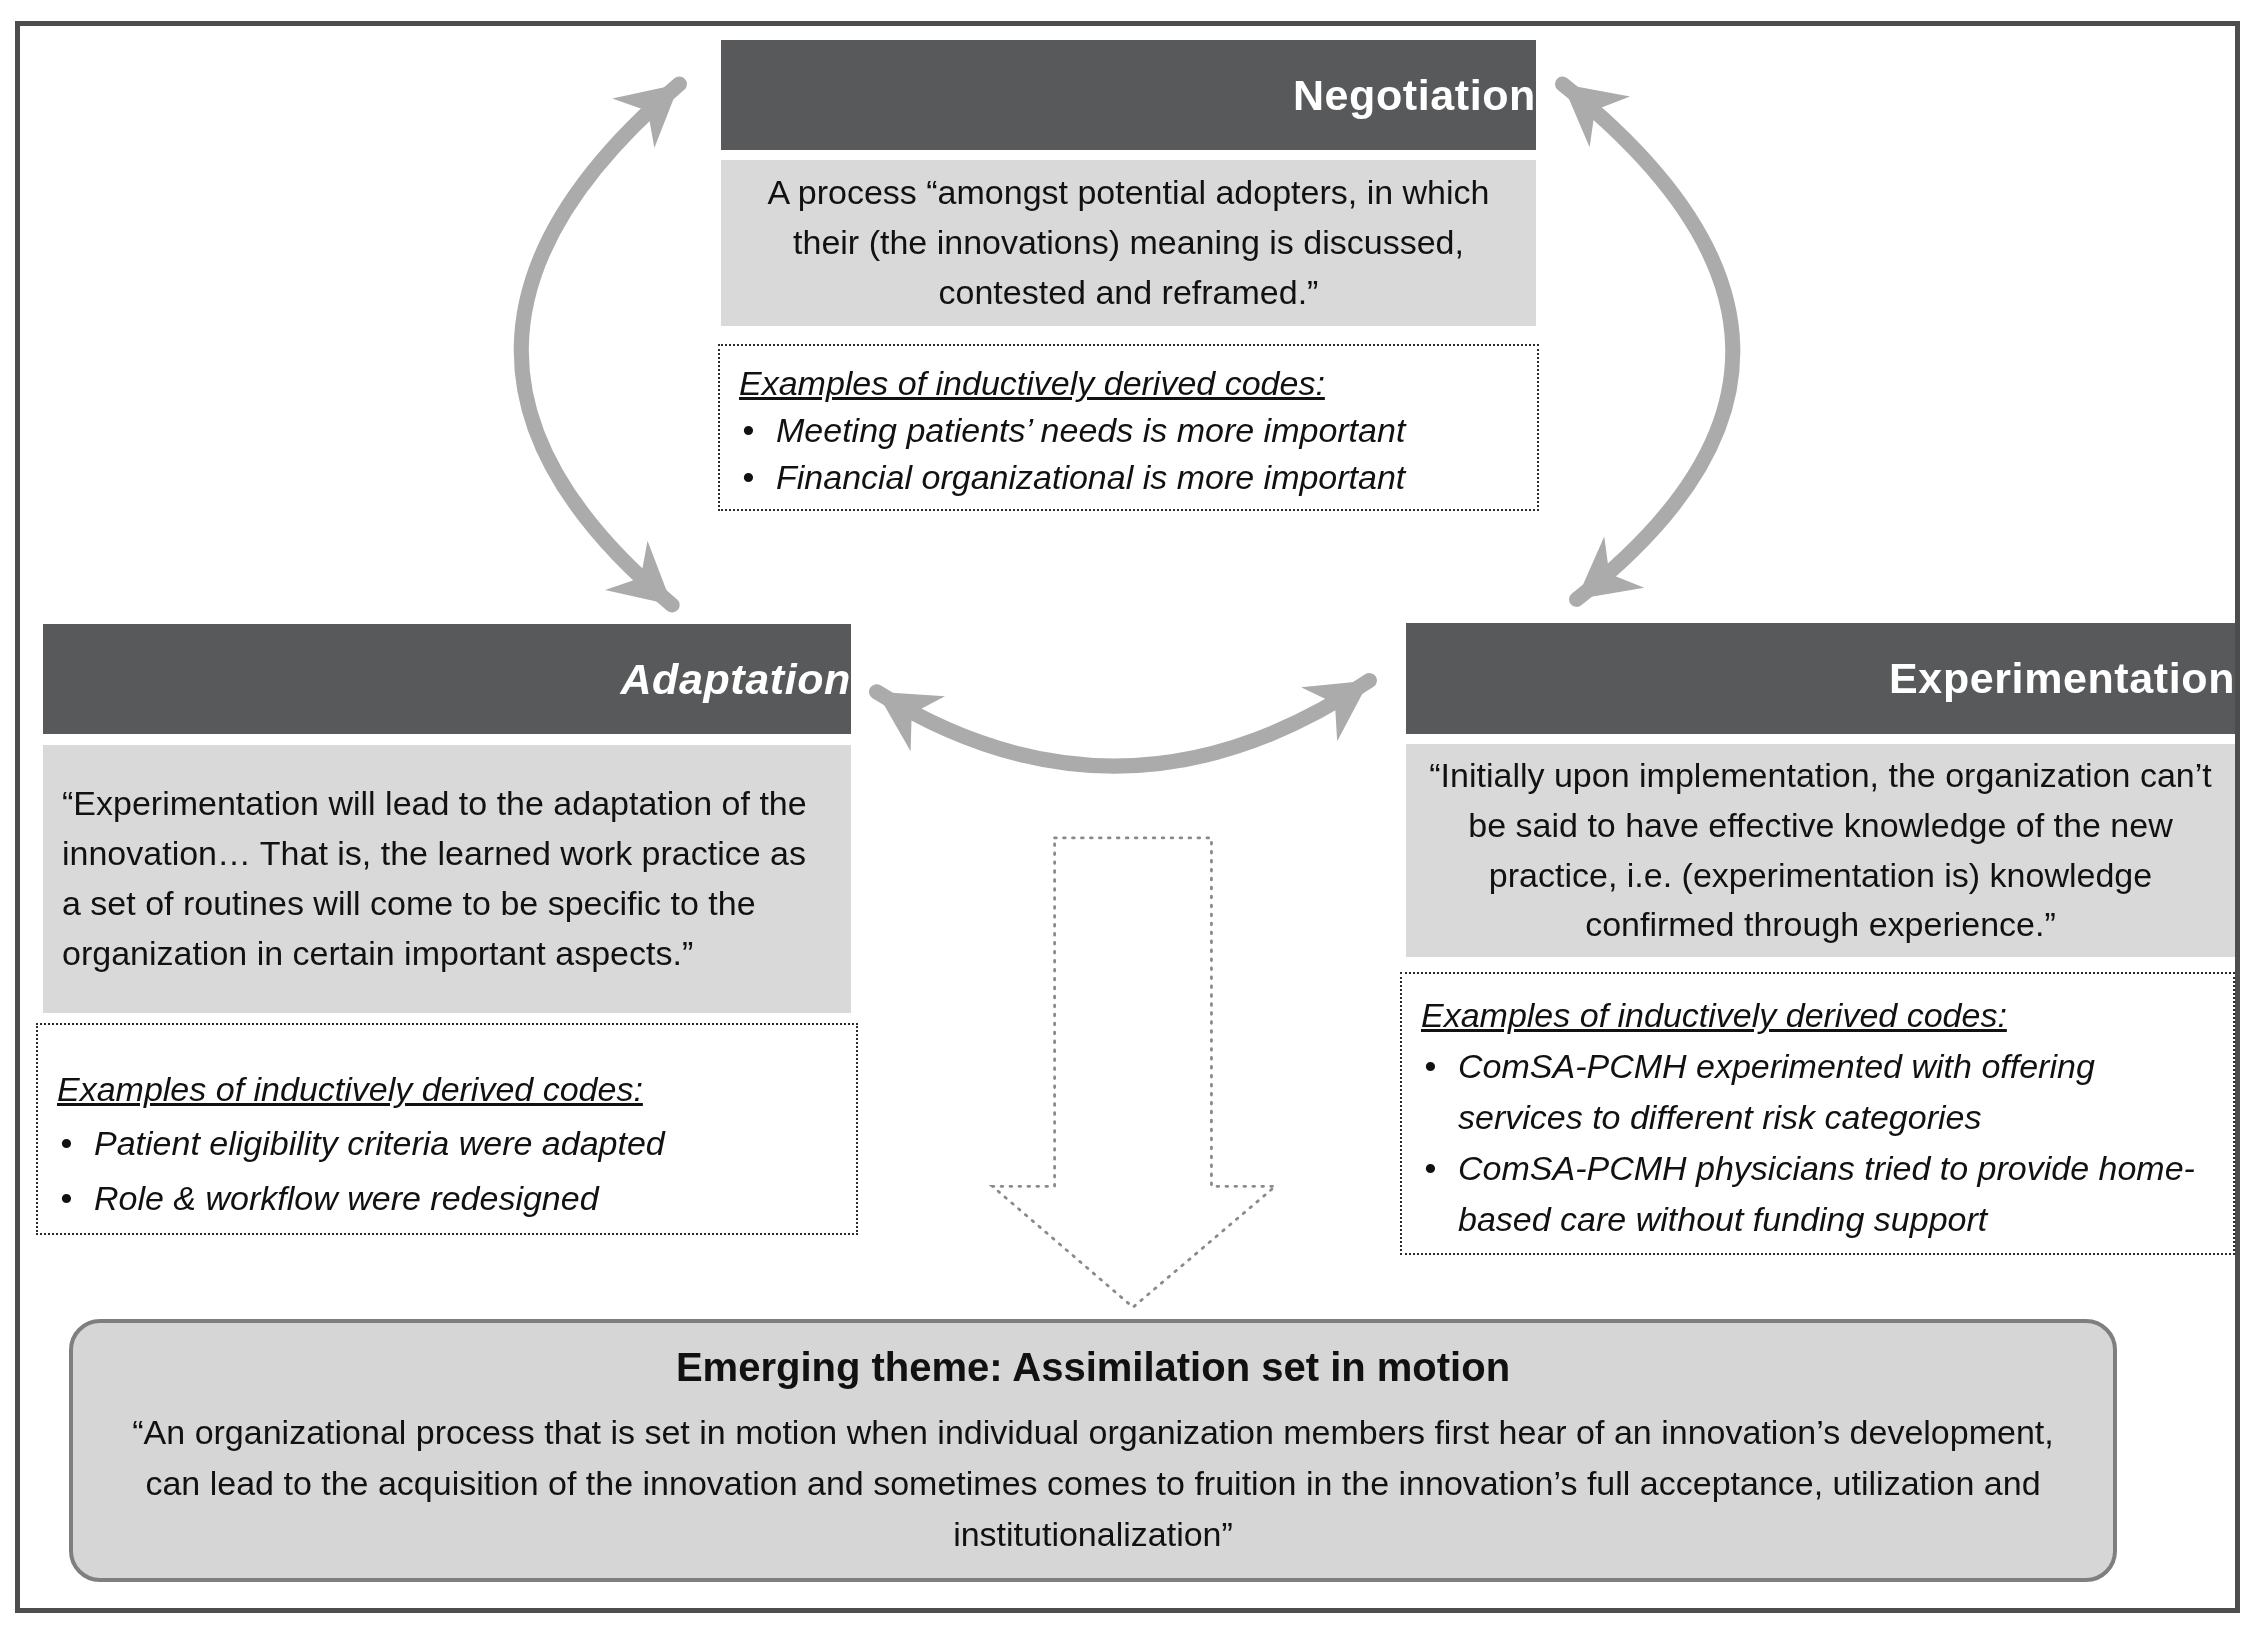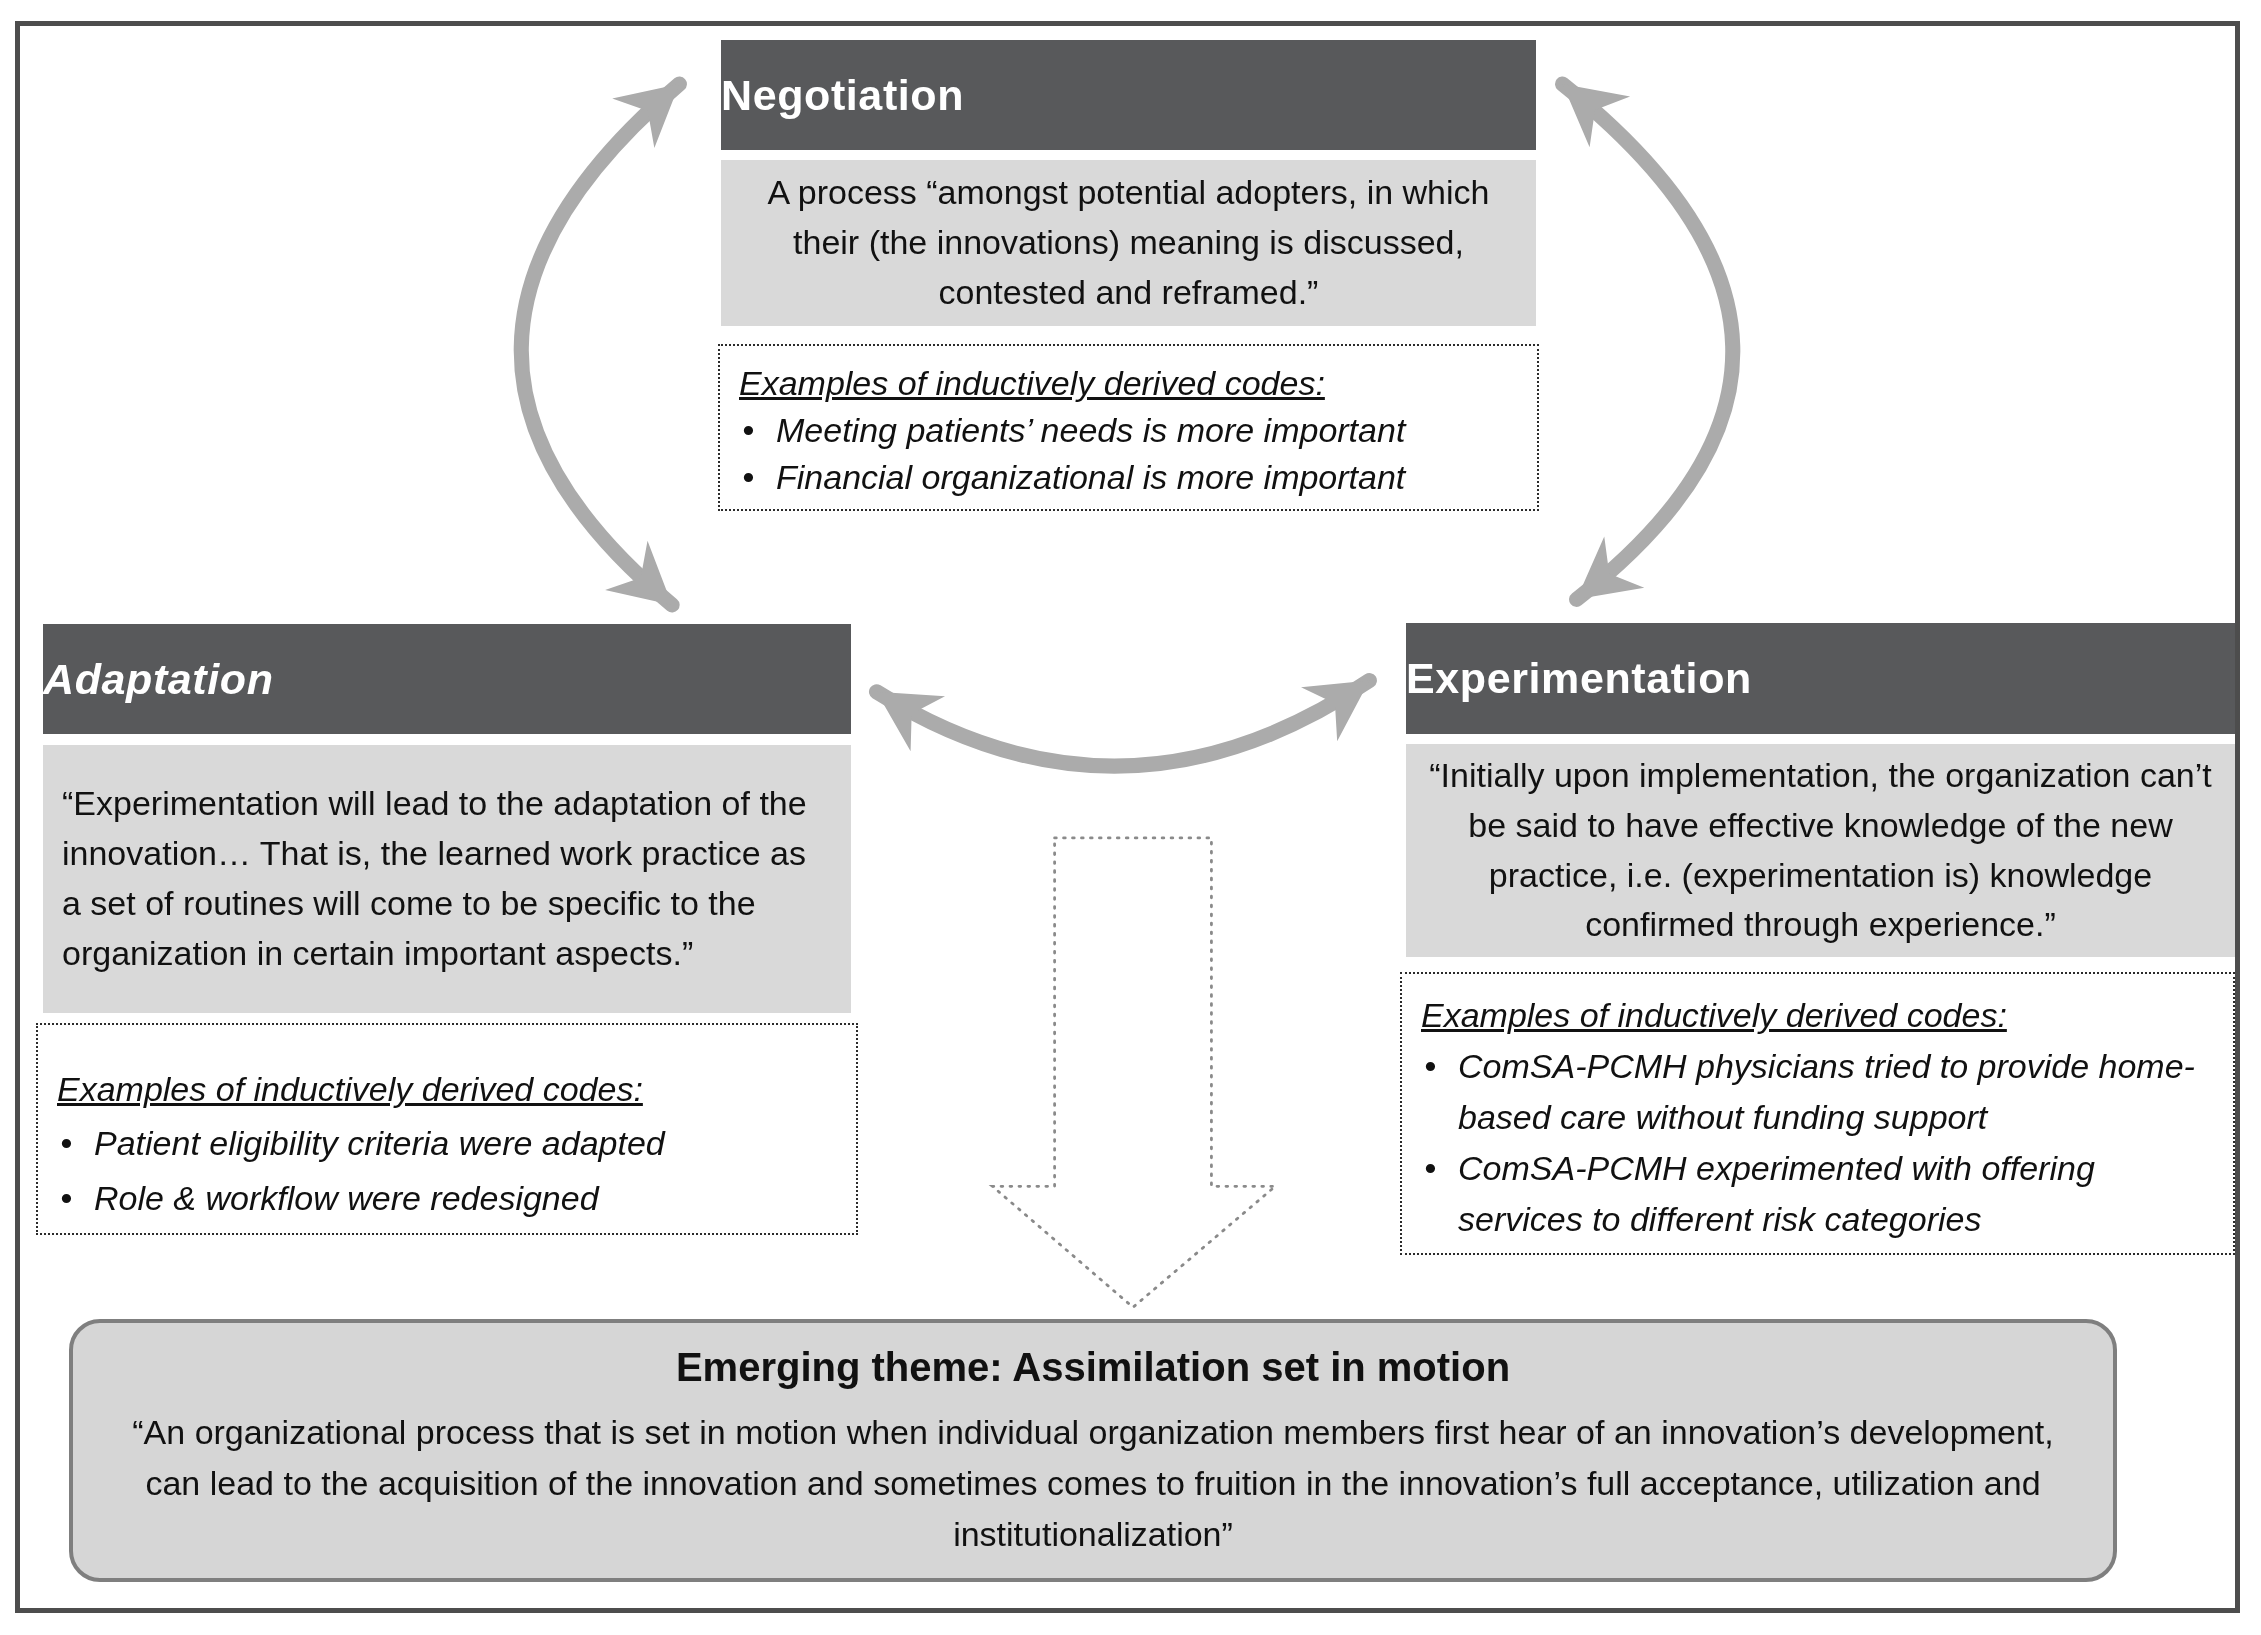--- a/index.html
+++ b/index.html
@@ -7,21 +7,21 @@
     width:2261px;height:1635px;position:relative;background:#ffffff;
     font-family:"Liberation Sans","DejaVu Sans",sans-serif;color:#111111;
   }
   .abs{position:absolute;box-sizing:border-box;}
   .frame{
     left:15px;top:21px;width:2225px;height:1592px;
     border:5px solid #4d4d4d;background:#ffffff;
   }
   .hdr{
     background:#58595b;color:#ffffff;font-weight:bold;font-size:43px;
-    display:flex;align-items:center;justify-content:flex-start;letter-spacing:0.6px;
+    display:flex;align-items:center;justify-content:flex-end;letter-spacing:0.6px;
   }
   .quote{
     background:#d9d9d9;font-size:34px;line-height:1.47;
     display:flex;align-items:center;
   }
   .qtext{width:100%;}
   .center{text-align:center;}
   .codes{
     border:2.8px dotted #2b2b2b;background:#ffffff;
     font-style:italic;font-size:34px;
@@ -109,22 +109,22 @@
 
 <div class="abs hdr" id="exp-hdr">
   <span>Experimentation</span>
 </div>
 <div class="abs quote" id="exp-quote">
   <div class="qtext center">“Initially upon implementation, the organization can’t be said to have effective knowledge of the new practice, i.e. (experimentation is) knowledge confirmed through experience.”</div>
 </div>
 <div class="abs codes" id="exp-codes">
   <div class="codes-heading">Examples of inductively derived codes:</div>
   <ul>
+    <li>ComSA-PCMH experimented with offering services to different risk categories</li>
     <li>ComSA-PCMH physicians tried to provide home-based care without funding support</li>
-    <li>ComSA-PCMH experimented with offering services to different risk categories</li>
   </ul>
 </div>
 
 <div class="abs" id="outcome">
   <div id="outcome-title">Emerging theme: Assimilation set in motion</div>
   <div id="outcome-def">“An organizational process that is set in motion when individual organization members first hear of an innovation’s development, can lead to the acquisition of the innovation and sometimes comes to fruition in the innovation’s full acceptance, utilization and institutionalization”</div>
 </div>
 
 
 </body></html>

